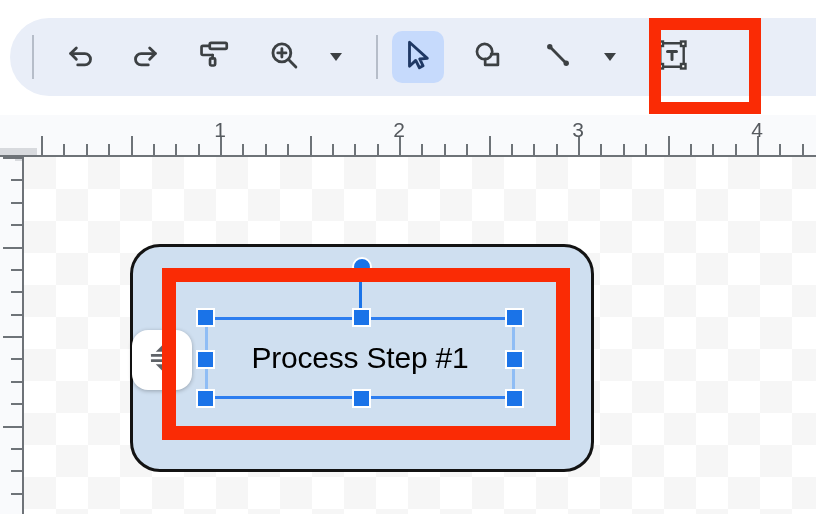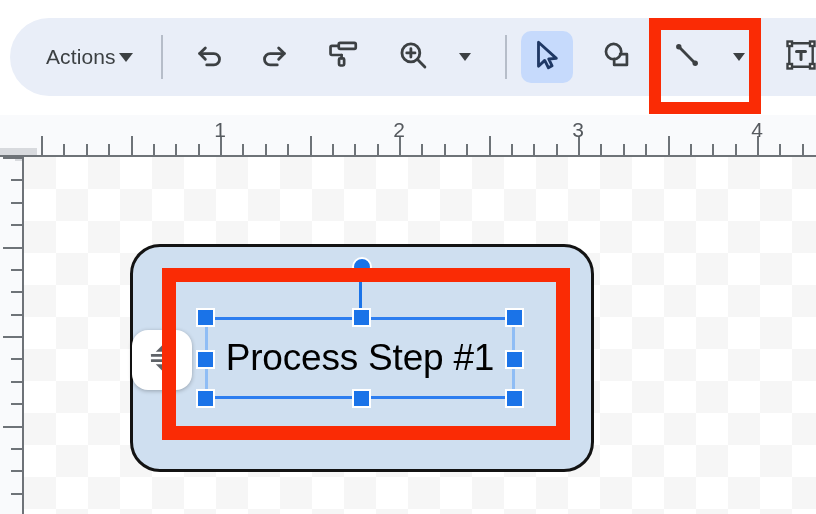--- a/index.html
+++ b/index.html
@@ -180,21 +180,21 @@
     border:2.5px solid #ffffff;
     box-sizing:content-box;
     cursor:pointer;
     z-index:14;
   }
 
   #shape-text {
     position:absolute;
     left:0; top:0; width:310px; height:82px;
     display:flex; align-items:center; justify-content:center;
-    font-size:37px; color:#000000;
+    font-size:30px; color:#000000;
     white-space:nowrap;
     letter-spacing:-.2px;
   }
 
   
   #flip-button {
     position:absolute;
     left:132px; top:330px;
     width:60px; height:60px;
     background:#ffffff;
@@ -214,24 +214,20 @@
     pointer-events:none;
     z-index:20;
   }
 </style>
 </head>
 <body>
 
 <div id="toolbar-wrap">
   <div id="toolbar">
 
-    <div id="actions-button">
-      <span>Actions</span>
-      <span class="caret"></span>
-    </div>
 
     <div class="gap-m"></div>
     <div class="divider"></div>
     <div class="gap-m"></div>
 
     <div class="tb-btn">
       <span>
         <svg width="34" height="34" viewBox="0 0 24 24" fill="none" stroke="#3c4043" stroke-width="2" stroke-linecap="round" stroke-linejoin="round">
           <path d="M8 7 L4 11 L8 15"></path>
           <path d="M4 11 H14 a4 4 0 0 1 0 8 H9"></path>

